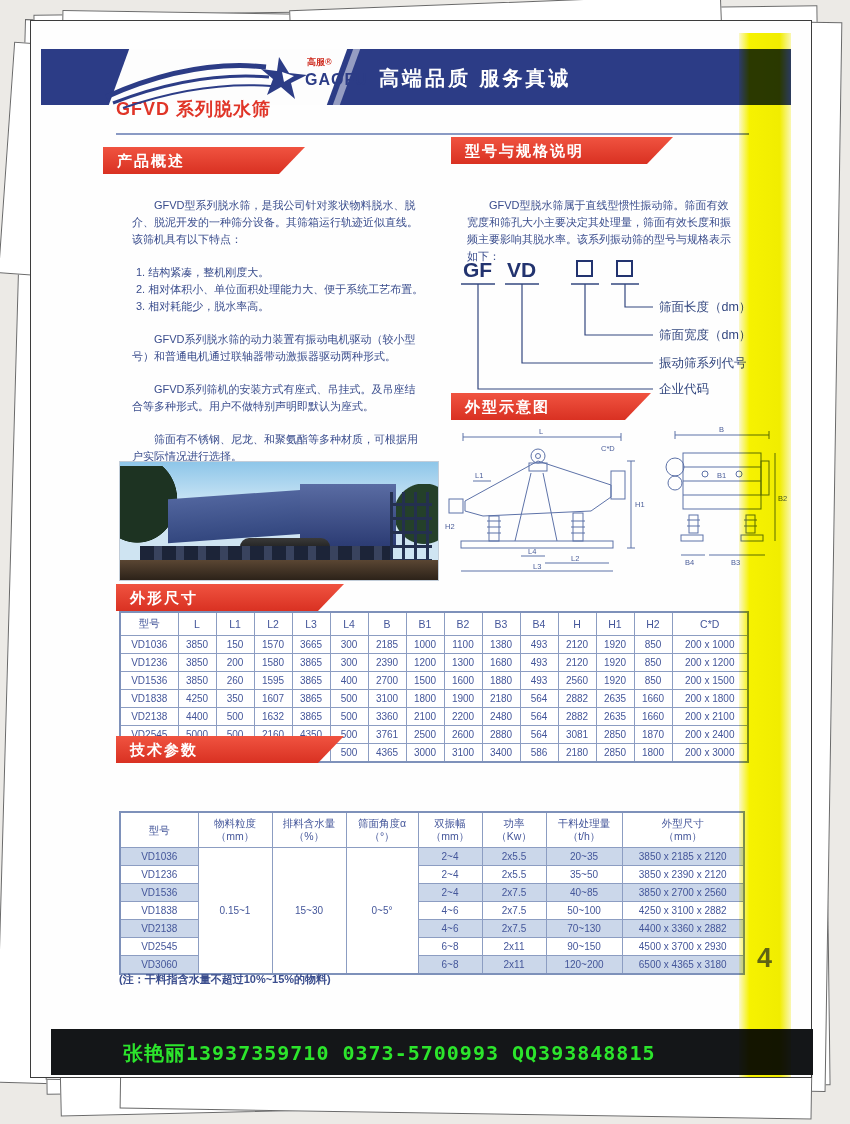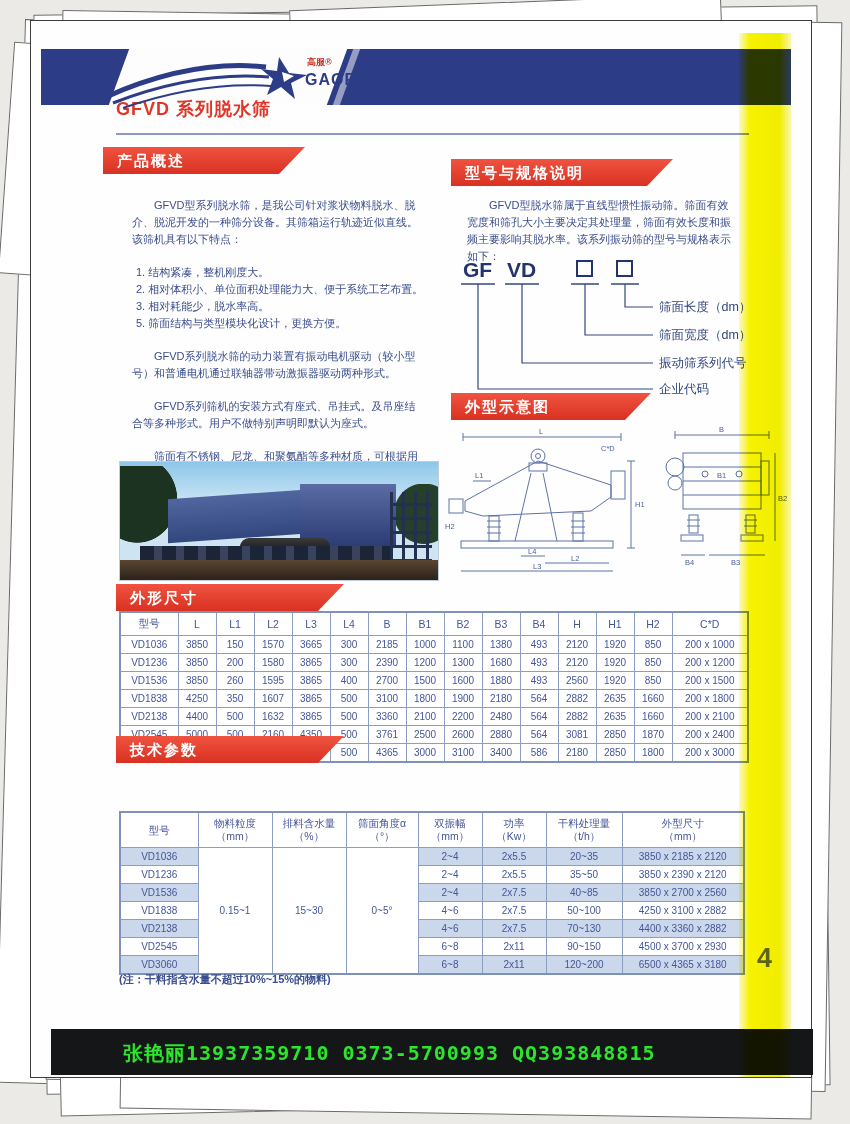--- a/index.html
+++ b/index.html
@@ -98,50 +98,50 @@
     <div class="logo-edge"></div>
     <svg class="logo-art" viewBox="0 0 270 66">
       <path d="M5,52 Q90,14 165,22" stroke="#2c3c86" stroke-width="5" fill="none"></path>
       <path d="M12,58 Q95,26 168,32" stroke="#2c3c86" stroke-width="3" fill="none"></path>
       <path d="M22,63 Q100,36 170,41" stroke="#2c3c86" stroke-width="2" fill="none"></path>
       <polygon points="178,12 188,28 206,30 190,38 194,54 180,42 166,50 172,34 160,24 176,26" fill="#2c3c86"></polygon>
       <polygon points="181,27 193,31 183,37" fill="#ffffff"></polygon>
       <text x="206" y="20" font-size="9" fill="#d03226" font-weight="bold">高服®</text>
       <text x="204" y="40" font-size="16" fill="#2c3c86" font-weight="bold" letter-spacing="1">GAOFU</text>
     </svg>
+    <div class="slogan">高端品质 服务真诚</div>
   </div>
 
   <div class="page-title">GFVD 系列脱水筛</div>
   <div class="title-rule"></div>
 
   <div class="banner" style="left:72px;top:126px;width:202px;">产品概述</div>
   <div class="body-text" style="left:85px;top:160px;width:326px;">
     <p>GFVD型系列脱水筛，是我公司针对浆状物料脱水、脱介、脱泥开发的一种筛分设备。其筛箱运行轨迹近似直线。该筛机具有以下特点：</p>
     <div class="feature">1. 结构紧凑，整机刚度大。</div>
     <div class="feature">2. 相对体积小、单位面积处理能力大、便于系统工艺布置。</div>
     <div class="feature">3. 相对耗能少，脱水率高。</div>
-    <div class="feature">5. 筛面结构与类型模块化设计，更换方便。</div>
     <p>GFVD系列脱水筛的动力装置有振动电机驱动（较小型号）和普通电机通过联轴器带动激振器驱动两种形式。</p>
     <p>GFVD系列筛机的安装方式有座式、吊挂式。及吊座结合等多种形式。用户不做特别声明即默认为座式。</p>
     <p>筛面有不锈钢、尼龙、和聚氨酯等多种材质，可根据用户实际情况进行选择。</p>
   </div>
 
   <div class="photo">
     <div class="ph" style="left:0;top:0;width:100%;height:52%;background:linear-gradient(180deg,#8ec6e9,#e9f4fb);"></div>
     <div class="ph" style="left:-14px;top:4px;width:78px;height:84px;background:radial-gradient(ellipse at 40% 40%,#1d3322 60%,transparent 61%);"></div>
     <div class="ph" style="right:-10px;top:22px;width:60px;height:66px;background:radial-gradient(ellipse at 60% 45%,#24402a 58%,transparent 60%);"></div>
     <div class="ph" style="left:48px;top:32px;width:150px;height:44px;background:linear-gradient(180deg,#51659e,#33477f);transform:skewY(-4deg);"></div>
     <div class="ph" style="left:180px;top:22px;width:96px;height:62px;background:linear-gradient(180deg,#5a6ca3,#2c3c74);"></div>
     <div class="ph" style="right:6px;top:30px;width:42px;height:70px;background:repeating-linear-gradient(90deg,#24304f 0 3px,transparent 3px 12px),repeating-linear-gradient(0deg,#24304f 0 3px,transparent 3px 14px);"></div>
     <div class="ph" style="left:120px;top:76px;width:90px;height:18px;background:linear-gradient(180deg,#3a3a3a,#101010);border-radius:9px;"></div>
     <div class="ph" style="left:20px;top:84px;width:250px;height:16px;background:repeating-linear-gradient(90deg,#1c2438 0 14px,#39435e 14px 22px);"></div>
     <div class="ph" style="left:0;bottom:0;width:100%;height:20px;background:linear-gradient(180deg,#5a4633,#2c2219);"></div>
   </div>
 
-  <div class="banner" style="left:420px;top:138px;width:222px;">型号与规格说明</div>
+  <div class="banner" style="left:420px;top:116px;width:222px;">型号与规格说明</div>
   <div class="body-text" style="left:420px;top:160px;width:296px;">
     <p>GFVD型脱水筛属于直线型惯性振动筛。筛面有效宽度和筛孔大小主要决定其处理量，筛面有效长度和振频主要影响其脱水率。该系列振动筛的型号与规格表示如下：</p>
   </div>
 
   <svg style="position:absolute;left:424px;top:234px;" width="300" height="144" viewBox="0 0 300 144">
     <g fill="#22336f" font-weight="bold" font-size="21">
       <text x="8" y="22">GF</text>
       <text x="52" y="22">VD</text>
     </g>
     <rect x="122" y="6" width="15" height="15" fill="none" stroke="#22336f" stroke-width="2"></rect>

